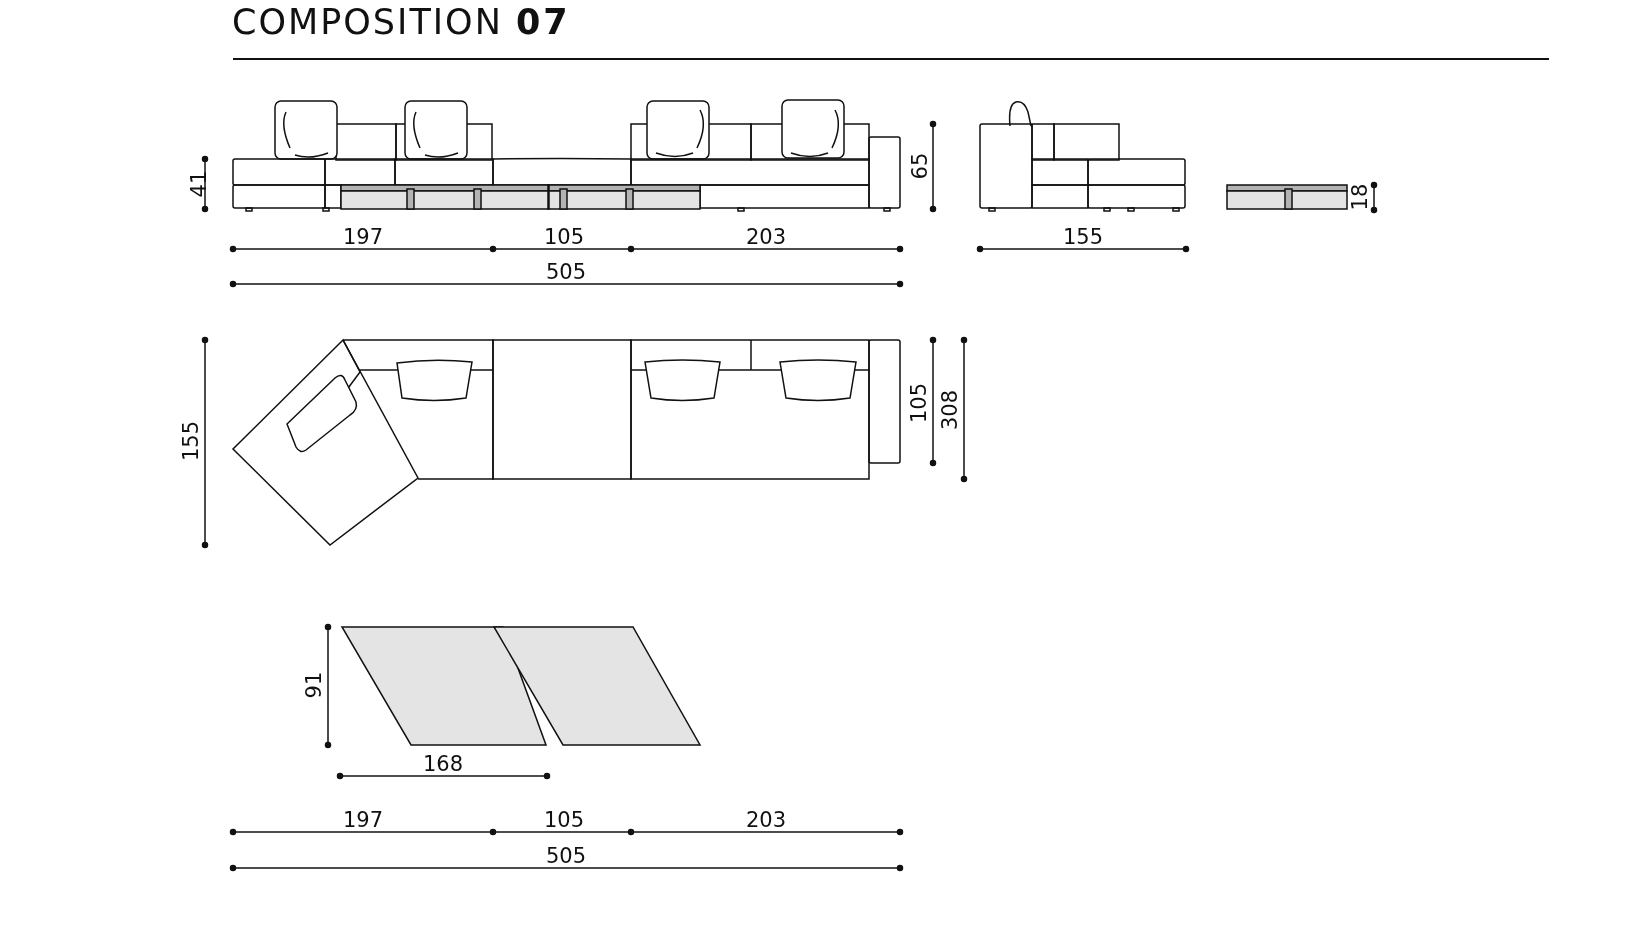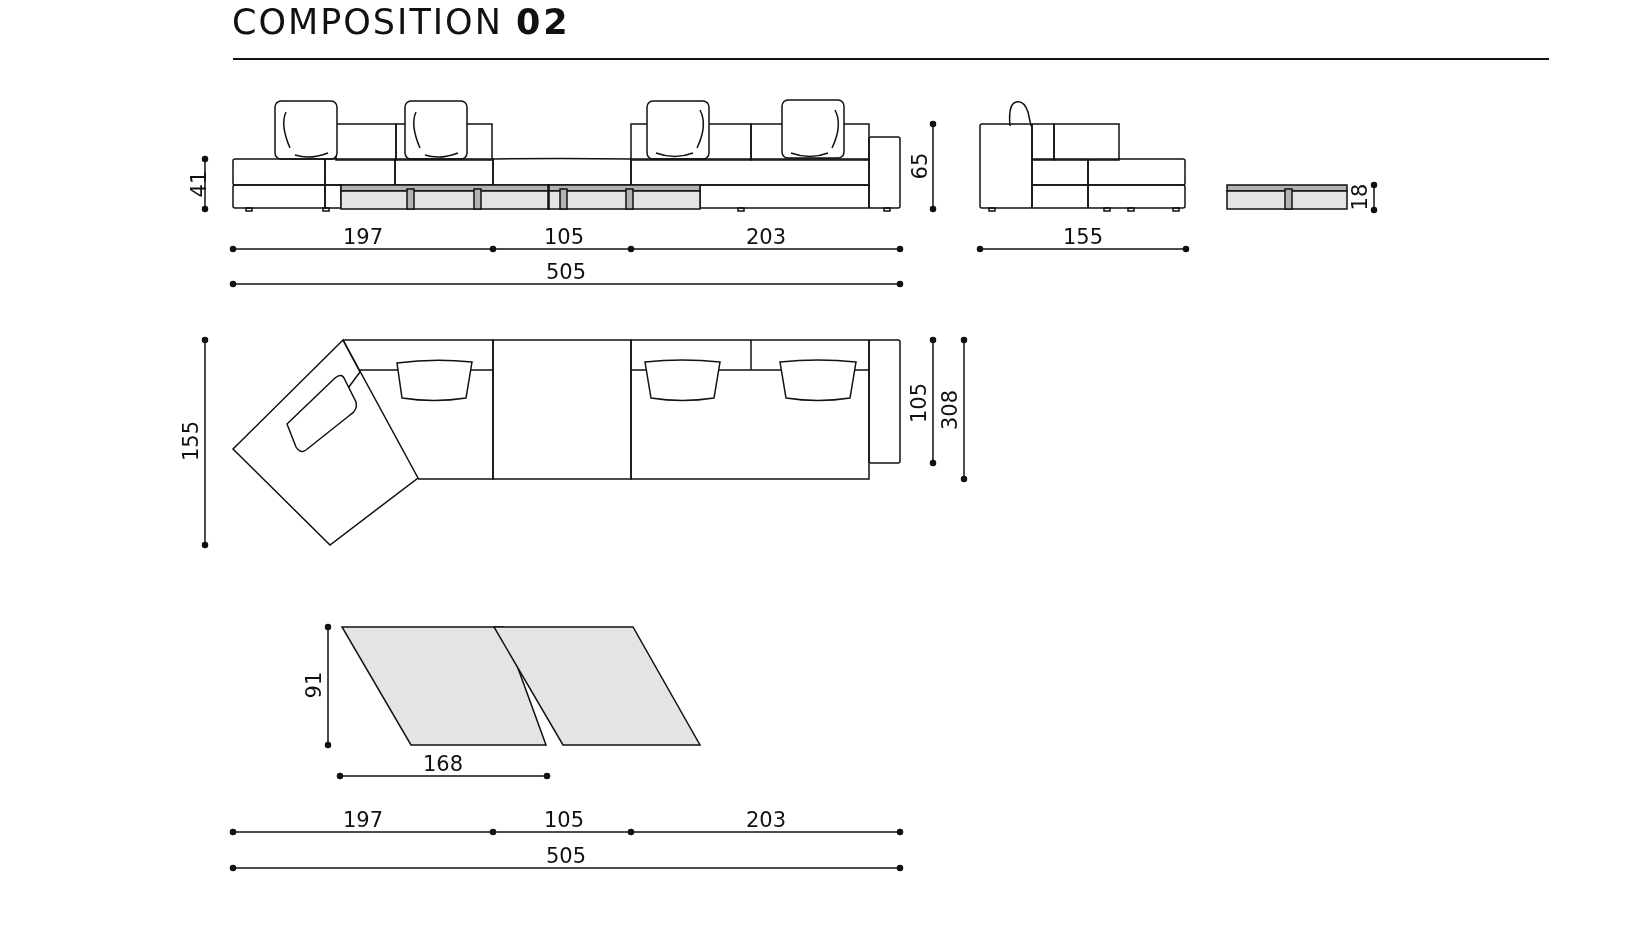--- a/index.html
+++ b/index.html
@@ -6,21 +6,21 @@
   body { width:1652px; height:929px; position:relative; overflow:hidden; font-family:"Liberation Sans", sans-serif; color:#111; }
   .title { position:absolute; left:232px; top:2px; font-size:35px; letter-spacing:2px; font-weight:400; color:#111; font-family:"DejaVu Sans", sans-serif; }
   .title b { font-weight:700; letter-spacing:3px; }
   .rule { position:absolute; left:233px; top:58px; width:1316px; height:2px; background:#111; }
   svg { position:absolute; left:0; top:0; }
   .dim { font-family:"DejaVu Sans", sans-serif; font-size:21px; fill:#111; }
 </style>
 </head>
 <body>
 
-<div class="title"><span>COMPOSITION</span> <b>02</b></div>
+<div class="title"><span>COMPOSITION</span> <b>07</b></div>
 <div class="rule"></div>
 
 <svg width="1652" height="929" viewBox="0 0 1652 929" fill="none" stroke="#111" stroke-width="1.5">
 
   <g>
 
     <rect x="336" y="124" width="60" height="36"></rect>
     <rect x="396" y="124" width="96" height="36"></rect>
     <rect x="631" y="124" width="120" height="36"></rect>
     <rect x="751" y="124" width="118" height="36"></rect>

